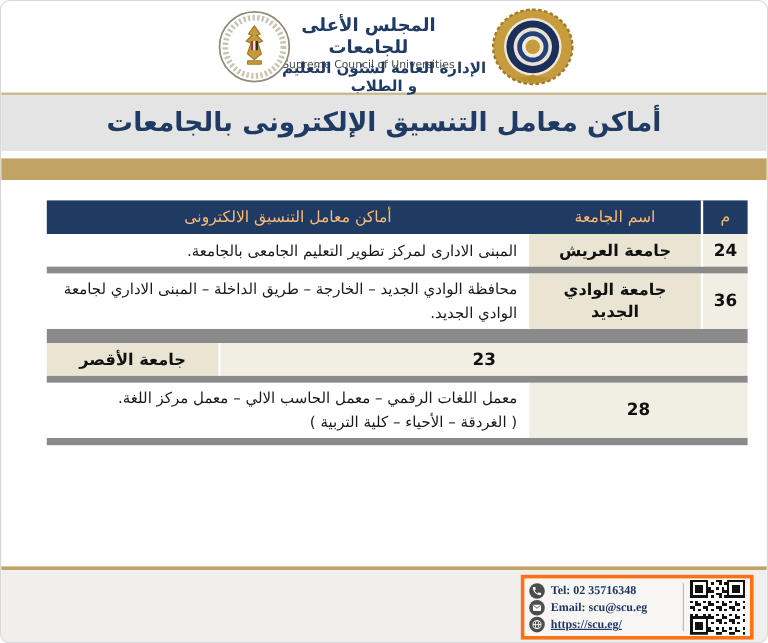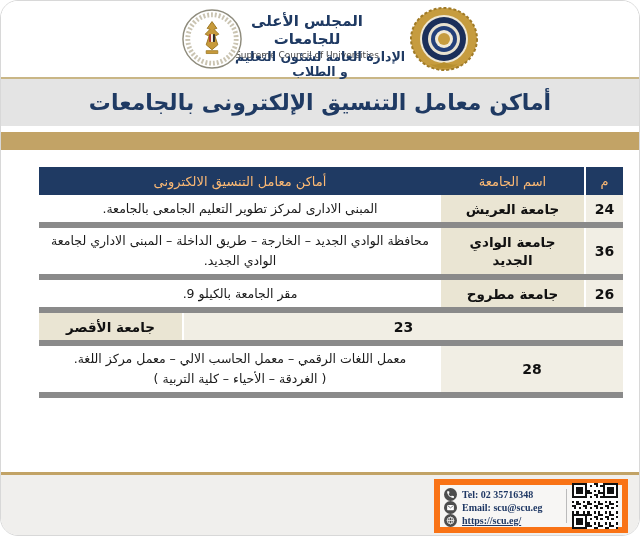--- a/index.html
+++ b/index.html
@@ -3,21 +3,21 @@
 <meta charset="utf-8">
 <style>
   :root{
     --navy:#1f3a63; --gold:#c2a366; --gold_light:#c9b686; --beige:#eae5d3;
     --beige_light:#f1eee4; --separator:#8a8a8a; --band_bg:#e4e4e4;
     --footer_bg:#f0efed; --text_dark:#1a1a1a; --link:#1f3864;
   }
   html,body{margin:0;padding:0;}
   .page{
     width:640px;height:536px;position:relative;background:#fff;overflow:hidden;
-    font-family:"DejaVu Sans",sans-serif;border:1px solid #d8d8d8;border-radius:18px;
+    font-family:"DejaVu Sans",sans-serif;border:1px solid #d8d8d8;border-radius:8px;
     box-sizing:border-box;
   }
   
   .header{position:relative;height:76px;background:#fff;}
   .gold-logo{position:absolute;left:408px;top:5px;width:70px;height:66px;}
   .eagle-logo{position:absolute;left:180px;top:7px;width:62px;height:62px;}
   .org-block{position:absolute;left:222px;top:11px;width:168px;text-align:center;}
   .org-ar{font-size:15px;font-weight:bold;color:var(--navy);direction:rtl;line-height:18px;}
   .org-en{font-size:9px;color:#4a4a4a;line-height:12px;margin-top:1px;}
   .dept-ar{position:absolute;left:228px;top:48px;width:182px;text-align:center;
@@ -31,34 +31,34 @@
   .gap-b{height:17px;background:#fff;}
   
   .table{margin-left:38px;width:584px;}
   .thead{display:flex;height:28px;background:var(--navy);color:#fdba74;font-weight:normal;text-align:right;}
   .thead .hc{display:flex;align-items:center;justify-content:center;direction:rtl;font-size:13px;}
   .hc.loc{width:402px;} .hc.uni{width:145px;border-right:2px solid #fff;box-sizing:border-box;}
   .hc.num{flex:1;}
   .trow{display:flex;align-items:stretch;min-height:27px;}
   .cell{box-sizing:border-box;}
   .cell.loc{width:402px;background:#fff;display:flex;flex-direction:column;justify-content:center;}
-  .locitem{padding:3px 10px;text-align:center;font-size:12.5px;color:var(--text_dark);
+  .locitem{padding:3px 10px;font-size:12.5px;color:var(--text_dark);
     line-height:20px;direction:rtl;white-space:pre-line;}
   .locdiv{height:2px;background:#9a9a9a;}
   .cell.uni{width:145px;background:var(--beige);display:flex;align-items:center;justify-content:center;
     font-weight:bold;font-size:13.5px;color:#111;direction:rtl;text-align:center;
     padding:3px 20px;border-right:2px solid #fff;line-height:18px;}
   .cell.num{flex:1;background:var(--beige_light);display:flex;align-items:center;justify-content:center;
     font-weight:bold;font-size:14px;color:#111;}
   .sep{height:6px;background:var(--separator);}
   
   .footer-line{position:absolute;left:0;right:0;top:471px;height:3px;background:var(--gold);}
   .footer{position:absolute;left:0;right:0;top:474px;bottom:0;background:var(--footer_bg);}
   .contact-card{position:absolute;right:11px;top:4px;width:194px;height:54px;
-    background:#f7f6f4;border:6px solid #f97316;box-sizing:border-box;
+    background:#f7f6f4;border:3px solid #f97316;box-sizing:border-box;
     display:flex;align-items:center;padding:3px 4px;}
   .contact-rows{flex:1;display:flex;flex-direction:column;justify-content:space-around;height:100%;}
   .contact-row{display:flex;align-items:center;gap:5px;}
   .cicon{width:13px;height:13px;border-radius:50%;background:#4d4d4d;flex:0 0 auto;
     display:flex;align-items:center;justify-content:center;}
   .cicon svg{display:block;}
   .ctext{font-family:"Liberation Serif",serif;font-weight:bold;font-size:10px;color:var(--link);
     white-space:nowrap;}
   .ctext.link{text-decoration:underline;cursor:pointer;}
   .vdiv{width:1px;align-self:stretch;background:#bbb;margin:1px 5px 1px 3px;}
@@ -125,27 +125,20 @@
         </div>
         <div class="sep"></div>
         <div class="trow">
           <div class="cell loc">
             <div class="locitem">محافظة الوادي الجديد – الخارجة – طريق الداخلة – المبنى الاداري لجامعة الوادي الجديد.</div>
           </div>
           <div class="cell uni">جامعة الوادي الجديد</div>
           <div class="cell num">36</div>
         </div>
         <div class="sep"></div>
-        <div class="trow">
-          <div class="cell loc">
-            <div class="locitem">مقر الجامعة بالكيلو 9.</div>
-          </div>
-          <div class="cell uni">جامعة مطروح</div>
-          <div class="cell num">26</div>
-        </div>
         <div class="sep"></div>
         <div class="trow">
           <div class="cell uni">جامعة الأقصر</div>
           <div class="cell num">23</div>
         </div>
         <div class="sep"></div>
         <div class="trow">
           <div class="cell loc">
             <div class="locitem">معمل اللغات الرقمي – معمل الحاسب الالي – معمل مركز اللغة.
 ( الغردقة – الأحياء – كلية التربية )</div>

